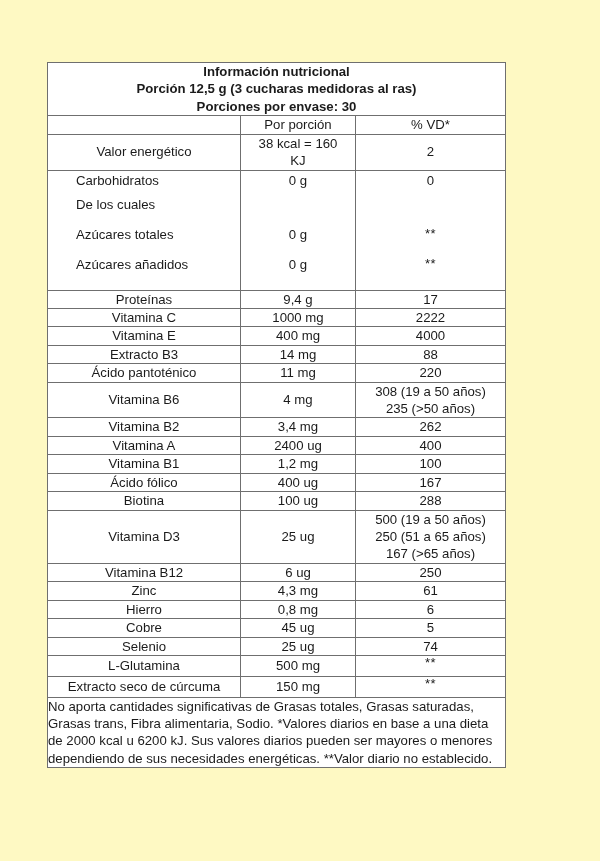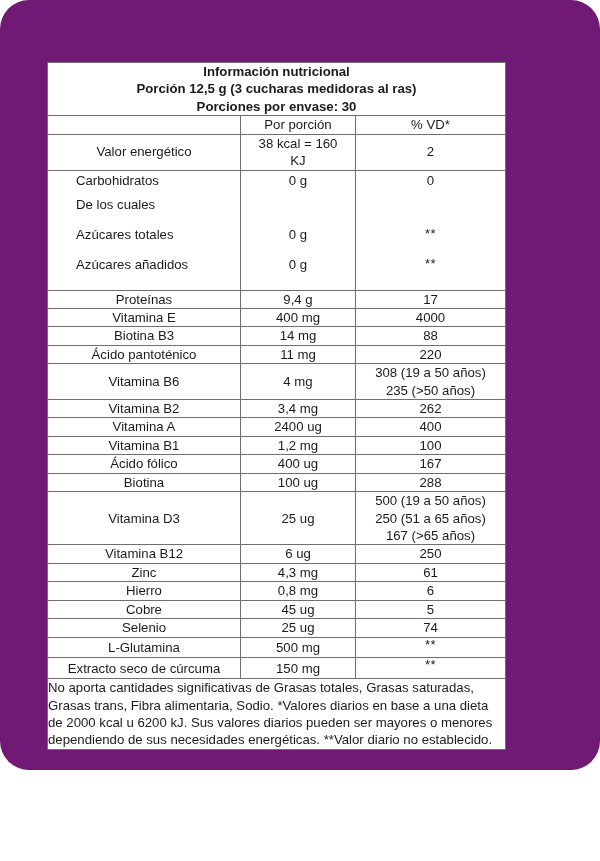--- a/index.html
+++ b/index.html
@@ -12,24 +12,23 @@
     width: 600px;
     height: 861px;
     font-family: "Liberation Sans", sans-serif;
     color: #1b1b1b;
     -webkit-font-smoothing: antialiased;
   }
 
   .page {
     position: relative;
     width: 600px;
-    height: 770px;
-    background: #701a75;
+    height: 861px;
+    background: #fef9c3;
     overflow: hidden;
-    border-radius: 29px;
   }
 
   .label-wrap {
     position: absolute;
     left: 47px;
     top: 62px;
     width: 458px;
   }
 
   table.nutrition {
@@ -210,26 +209,31 @@
               </span>
           </td>
         </tr>
 
         <tr>
             <td class="cell-name">Proteínas</td>
             <td class="cell-val">9,4 g</td>
             <td class="cell-val">17</td>
           </tr>
           <tr>
+            <td class="cell-name">Vitamina C</td>
+            <td class="cell-val">1000 mg</td>
+            <td class="cell-val">2222</td>
+          </tr>
+          <tr>
             <td class="cell-name">Vitamina E</td>
             <td class="cell-val">400 mg</td>
             <td class="cell-val">4000</td>
           </tr>
           <tr>
-            <td class="cell-name">Biotina B3</td>
+            <td class="cell-name">Extracto B3</td>
             <td class="cell-val">14 mg</td>
             <td class="cell-val">88</td>
           </tr>
           <tr>
             <td class="cell-name">Ácido pantoténico</td>
             <td class="cell-val">11 mg</td>
             <td class="cell-val">220</td>
           </tr>
           <tr>
             <td class="cell-name">Vitamina B6</td>

